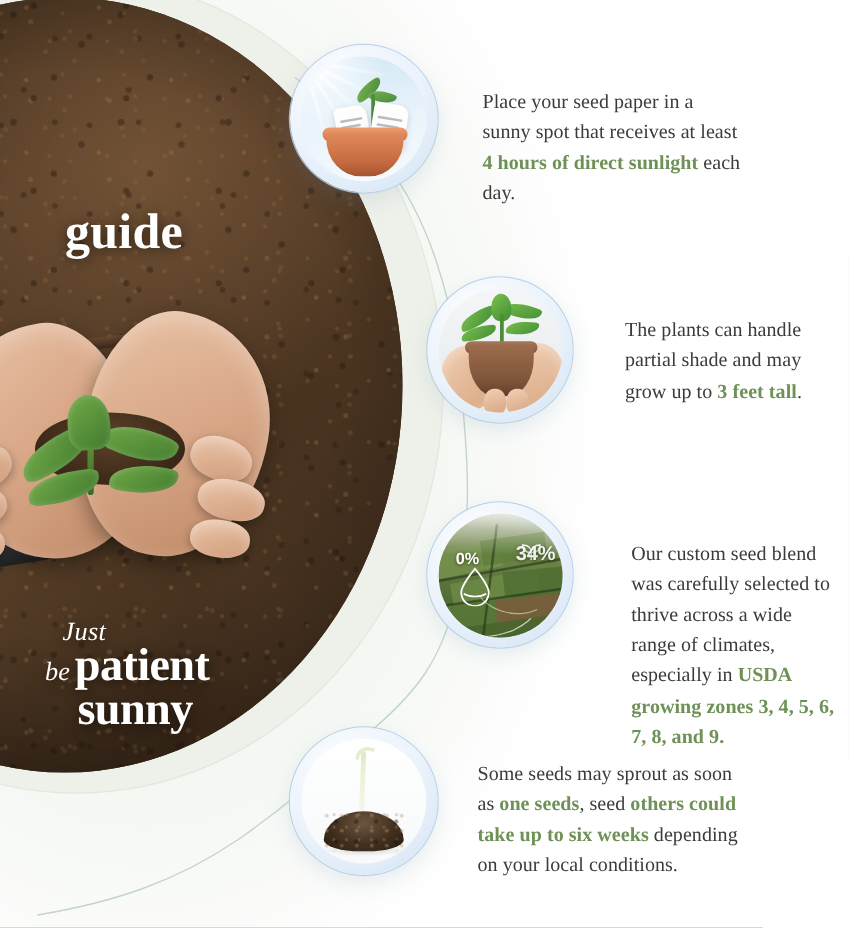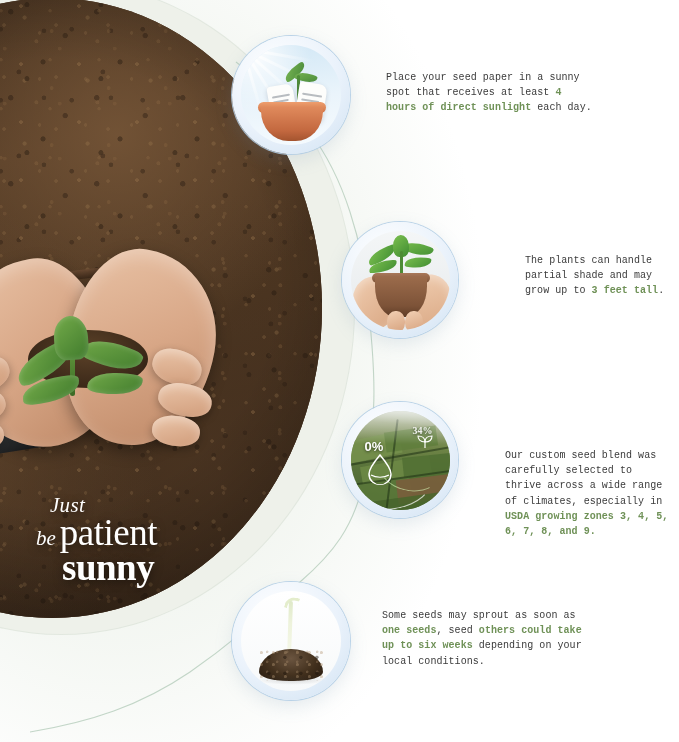--- a/index.html
+++ b/index.html
@@ -193,21 +193,21 @@
     font-family: "Liberation Serif", serif;
     text-shadow: 0 2px 10px rgba(0,0,0,.55);
     line-height: .94;
   }
   .tg-just {
     display: block; font-size: 21px; font-style: italic; font-weight: 400;
     margin-left: 14px; letter-spacing: .3px;
   }
   .tg-mid { display: block; white-space: nowrap; }
   .tg-be { font-size: 21px; font-style: italic; font-weight: 400; }
-  .tg-patient { font-size: 37px; font-weight: 400; letter-spacing: -.5px; margin-top: 12px; }
+  .tg-patient { font-size: 37px; font-weight: 700; letter-spacing: -.5px; margin-top: 12px; }
   .tg-blooms {
     display: block; font-size: 37px; font-weight: 700;
     margin-left: 26px; letter-spacing: -.5px;
   }
   .tg-coming {
     display: block; font-size: 19px; font-weight: 700;
     margin-left: 44px; margin-top: 2px; letter-spacing: .1px;
   }
 
   
@@ -327,23 +327,23 @@
   .h3 { left: 40px; top: 8px;  width: 2px;  height: 92px; transform: rotate(7deg); }
   .p3-haze { position:absolute; left:0; top:0; width:100%; height:34%;
              background: linear-gradient(180deg, rgba(255,255,255,.6), rgba(255,255,255,0)); }
   .p3-pct {
     position:absolute; left: 14px; top: 28px;
     color:#ffffff; font-size: 13px; font-weight: 700;
     font-family:"Liberation Sans", sans-serif;
     text-shadow: 0 1px 3px rgba(0,0,0,.55);
   }
   .p3-pct2 {
-    position:absolute; left: 62px; top: 14px;
-    color:rgba(255,255,255,.9); font-size: 10px; font-weight: 700;
-    font-family:Liberation Serif, serif;
+    position:absolute; left: 62px; top: 24px;
+    color:rgba(255,255,255,.9); font-size: 16px; font-weight: 700;
+    font-family:Liberation Sans, sans-serif;
     text-shadow: 0 1px 3px rgba(0,0,0,.5);
   }
   .p3-drop {
     position:absolute; left: 18px; top: 44px; width: 24px; height: 30px;
     border: 1.6px solid rgba(255,255,255,.95);
     border-radius: 50% 50% 50% 50% / 66% 66% 38% 38%;
     transform: rotate(0deg);
   }
   .p3-drop:before {
     content:""; position:absolute; left:-1.6px; top:-9px;
@@ -392,29 +392,29 @@
   .p4-shadow {
     position:absolute; left: 16px; top: 84px; width: 70px; height: 10px;
     background: radial-gradient(ellipse at 50% 50%, rgba(60,60,60,.18), rgba(0,0,0,0) 70%);
     border-radius: 50%;
   }
 
   
   .step-text {
     position: absolute;
     color: #3b3b3b;
-    font-family: Liberation Mono, monospace;
-    font-size: 10px;
+    font-family: Liberation Serif, serif;
+    font-size: 16px;
     line-height: 1.52;
     letter-spacing: .05px;
   }
   .step-text b { color: #6f9157; font-weight: 700; }
   .t1 { left: 386px; top: 70px;  width: 210px; }
-  .t2 { left: 525px; top: 253px; width: 150px; }
-  .t3 { left: 505px; top: 448px; width: 165px; }
+  .t2 { left: 500px; top: 253px; width: 150px; }
+  .t3 { left: 505px; top: 432px; width: 165px; }
   .t4 { left: 382px; top: 608px; width: 212px; }
 </style>
 </head>
 <body>
 
 <div id="page">
 
   <div class="bg-wash"></div>
 
   <div class="hero-ring"></div>
@@ -442,20 +442,21 @@
     <div class="finger fl2"></div>
     <div class="finger fl3"></div>
     <div class="finger fr1"></div>
     <div class="finger fr2"></div>
     <div class="finger fr3"></div>
 
     <div class="photo-vignette"></div>
   </div>
 
   <div class="headline">
+    <span class="l2">guide</span>
   </div>
 
   <div class="tagline">
     <span class="tg-just">Just</span>
     <span class="tg-mid">
       <span class="tg-be">be</span>
       <span class="tg-patient">patient</span>
     </span>
     <span class="tg-blooms">sunny</span>
   </div>

